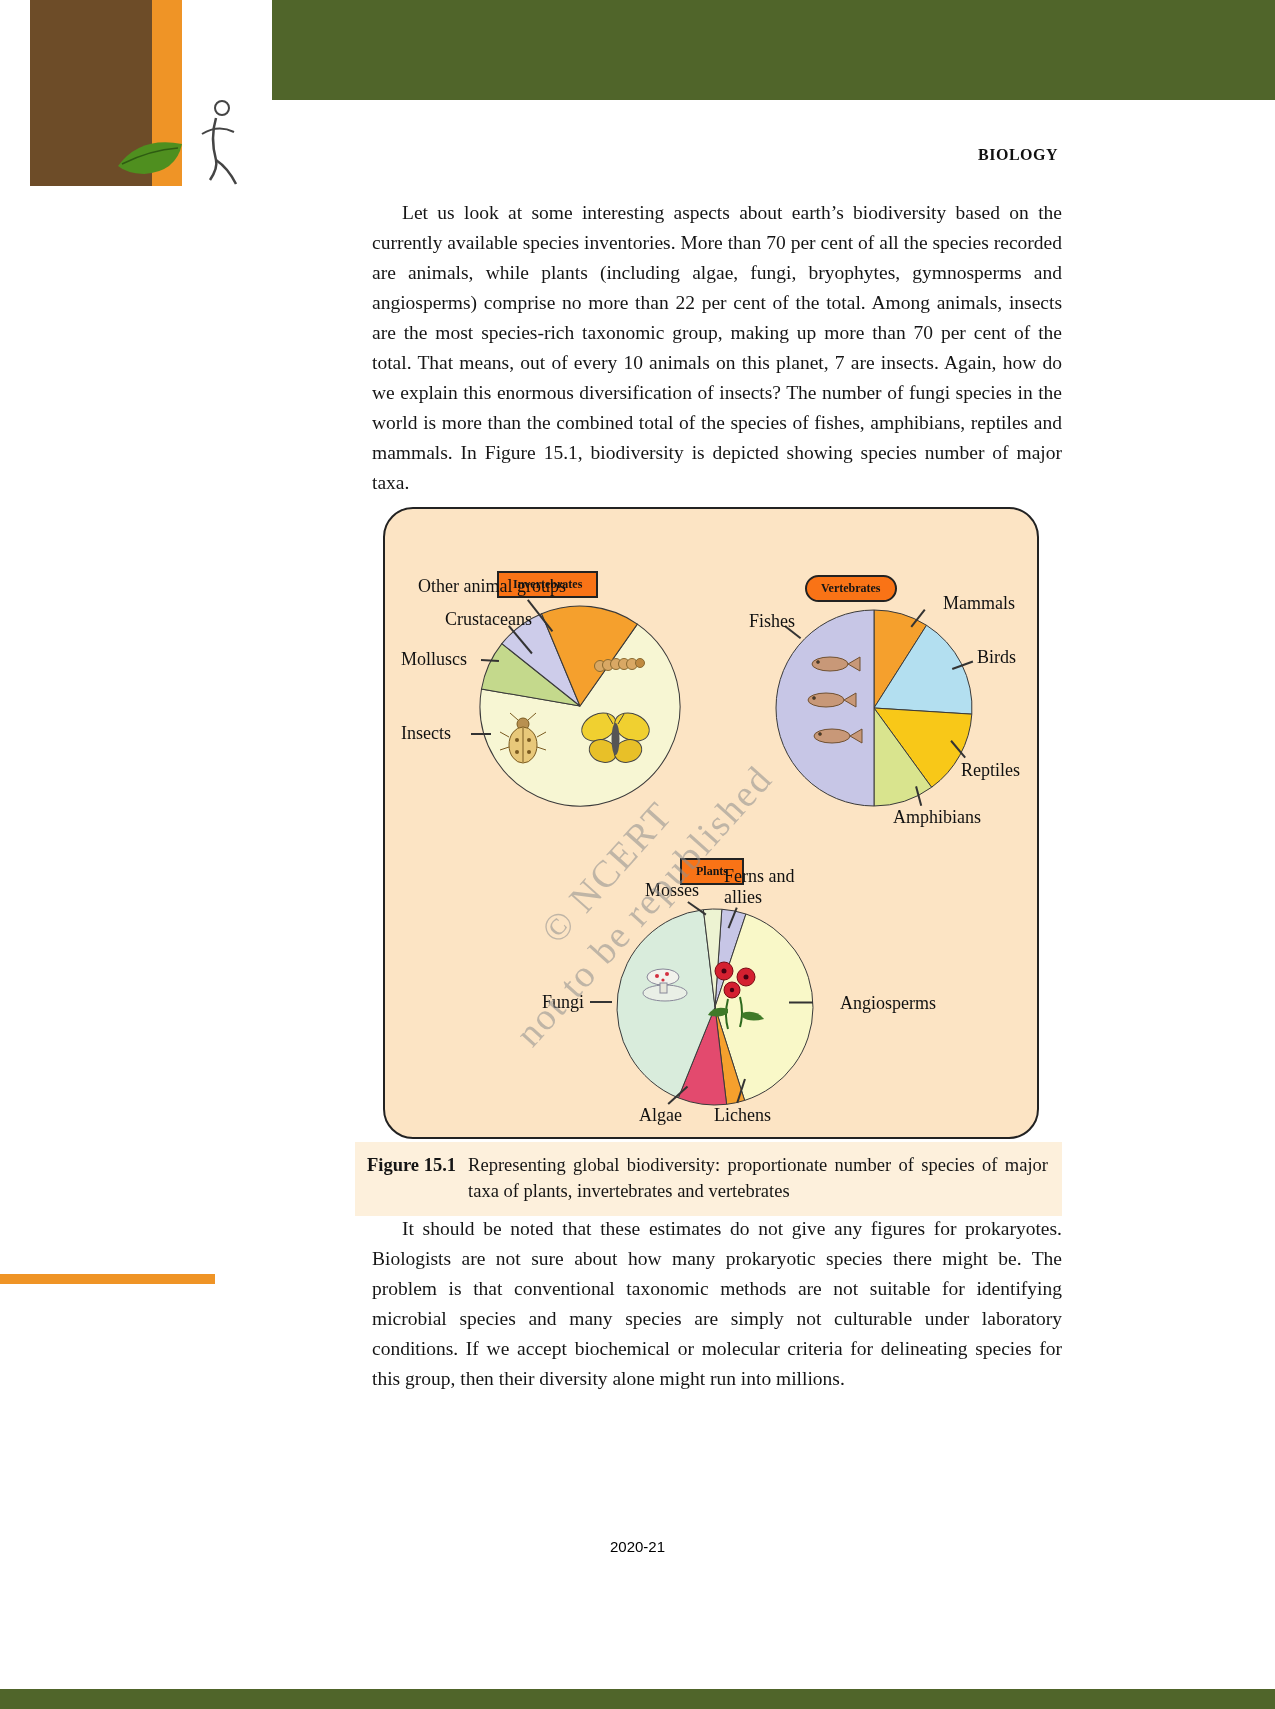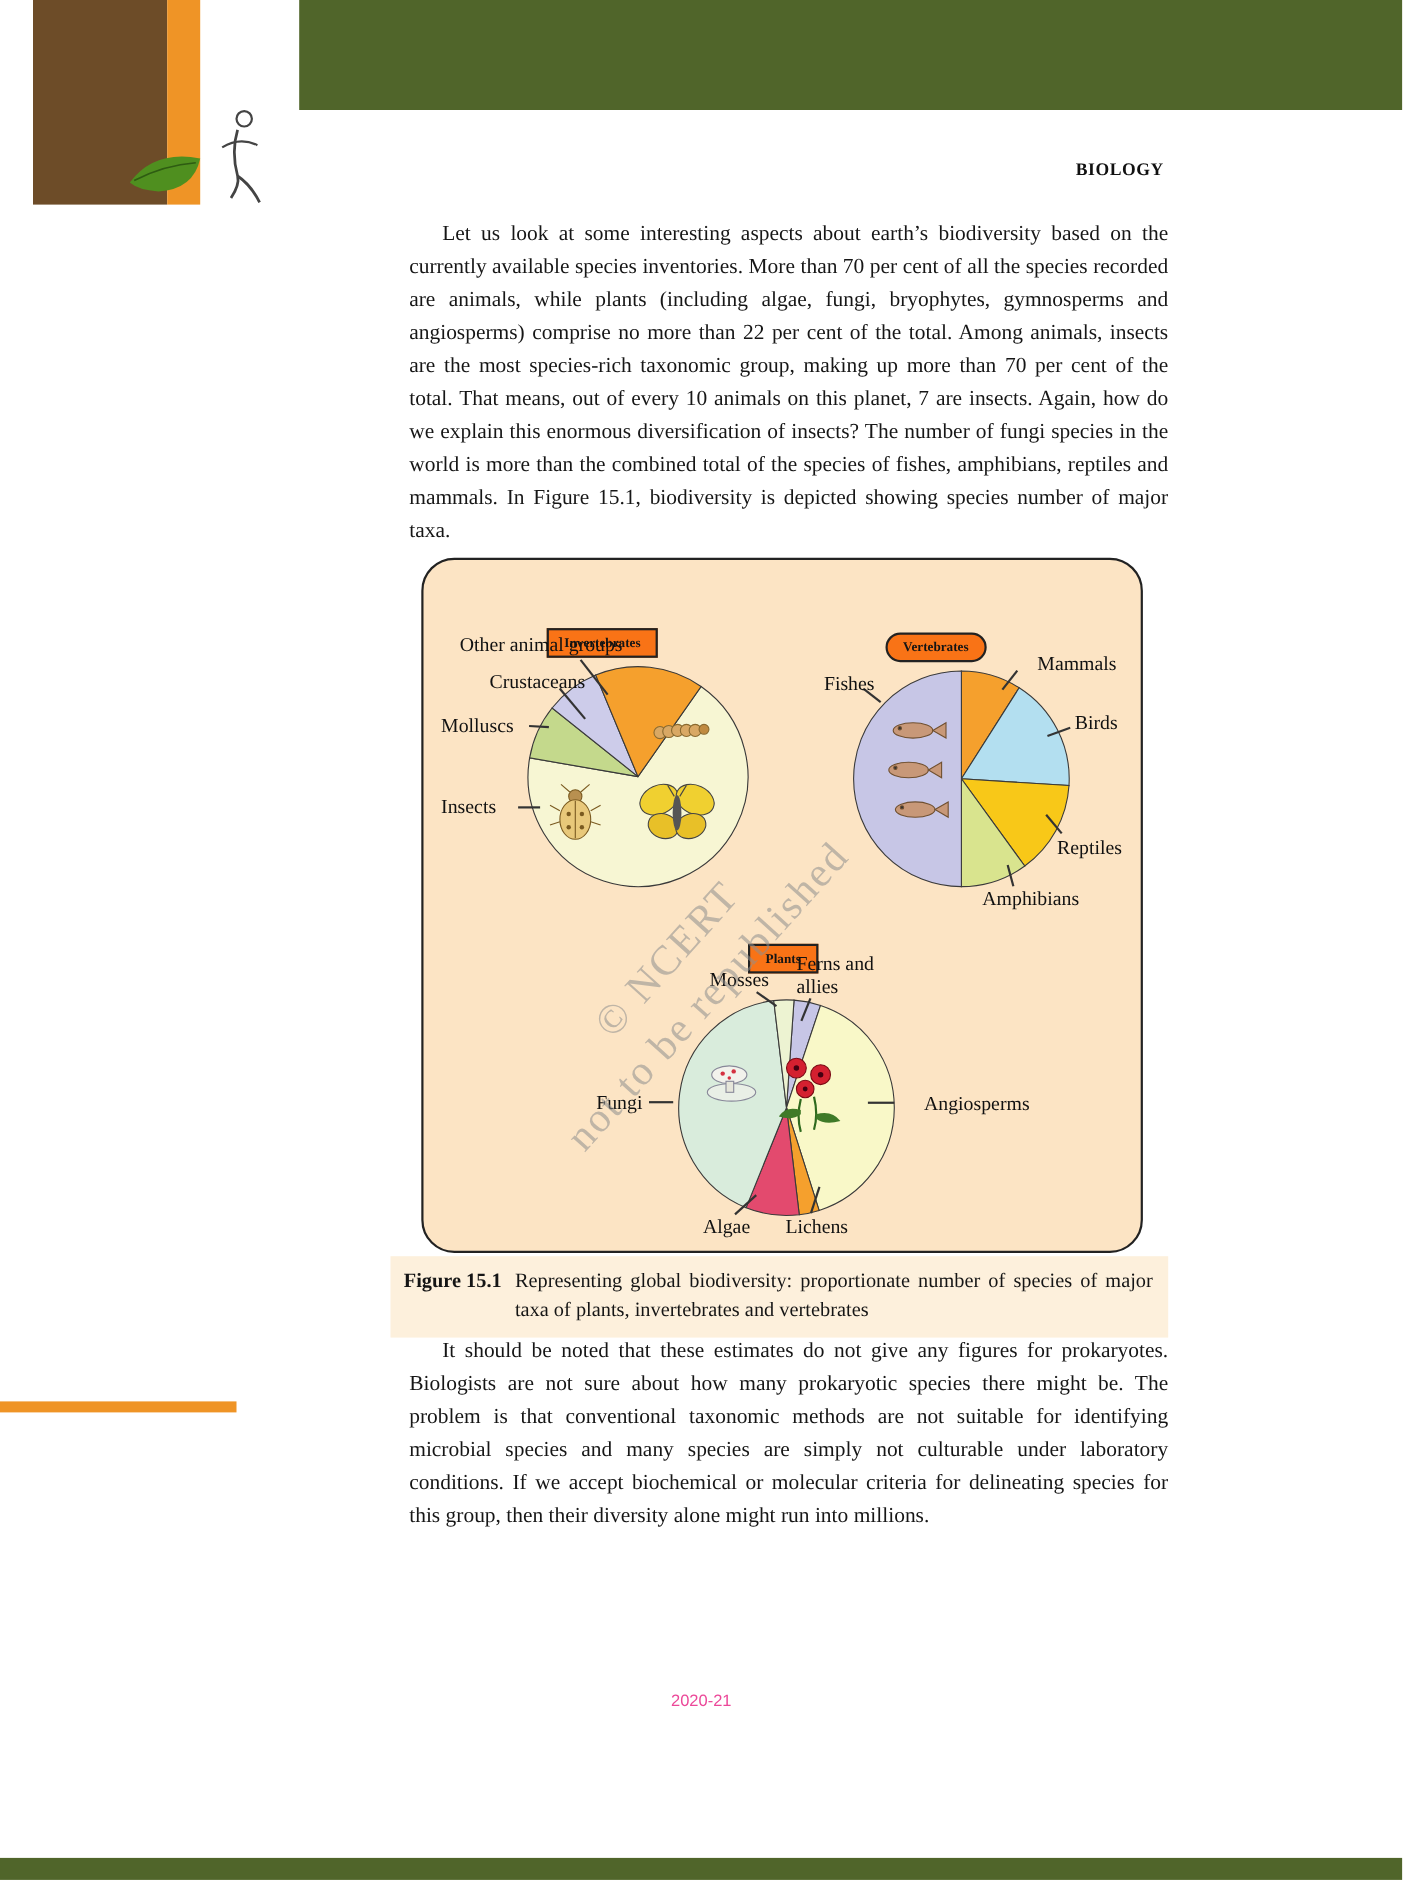--- a/index.html
+++ b/index.html
@@ -52,21 +52,21 @@
         font-size:18.5px;line-height:26px;}
   .caption .fig-label{font-weight:bold;white-space:nowrap;}
   .caption .fig-text{text-align:justify;flex:1;}
 
   
   .pagenum-box{position:absolute;left:0;top:1212px;width:215px;height:50px;background:#ef9426;
         color:#fff;font-family:"Liberation Sans",sans-serif;font-weight:bold;font-size:27px;
         display:flex;align-items:center;justify-content:center;}
   .pagenum-bar{position:absolute;left:0;top:1274px;width:215px;height:10px;background:#ef9426;}
   .footer-year{position:absolute;left:0;top:1538px;width:1275px;text-align:center;
-        font-family:"Liberation Sans",sans-serif;font-size:15px;color:#ec4899;}
+        font-family:"Liberation Sans",sans-serif;font-size:15px;color:#000000;}
   .footer-bar{position:absolute;left:0;top:1689px;width:1275px;height:20px;background:#50652a;}
 </style>
 </head>
 <body>
 
 <div class="page">
 
   <div class="header-bar"></div>
   <div class="brown-block"></div>
   <div class="orange-stripe"></div>

